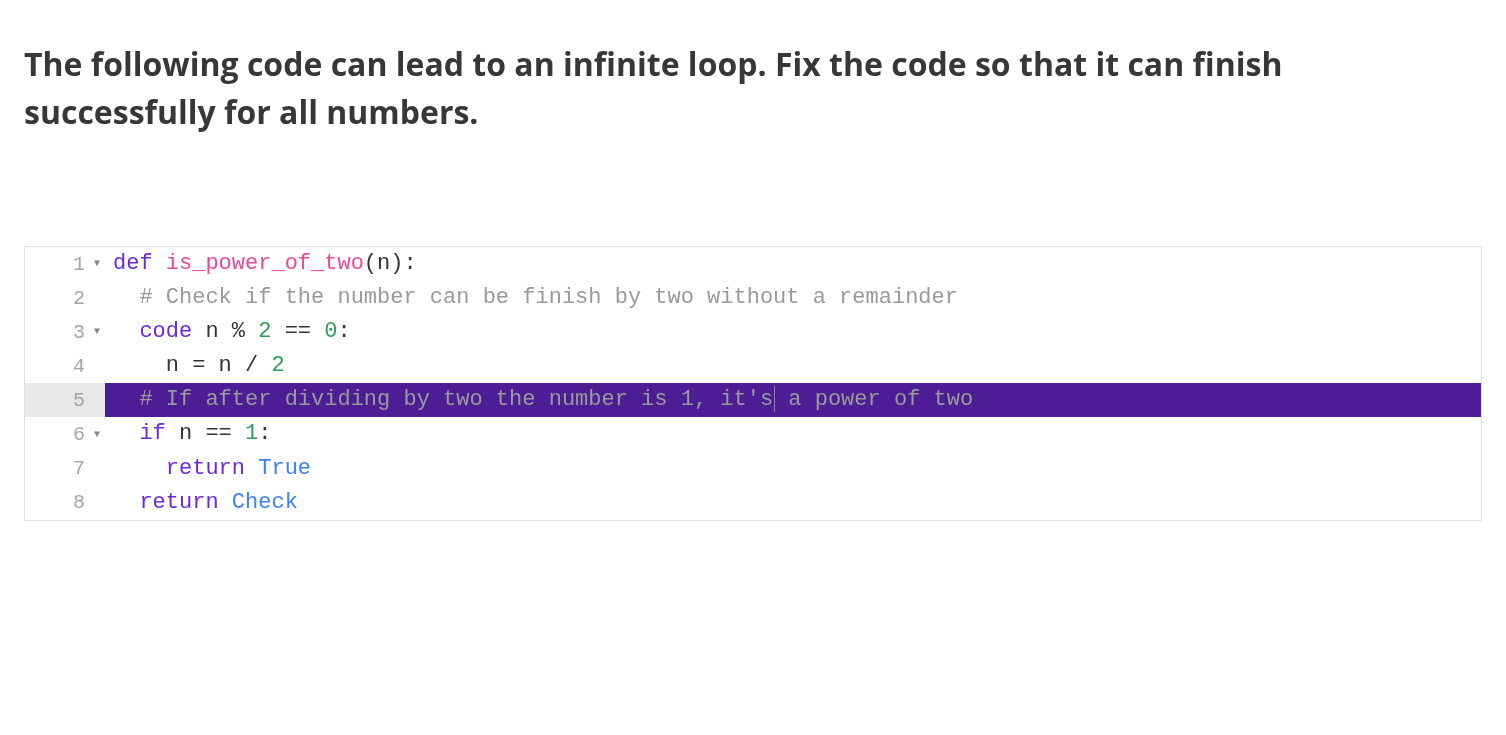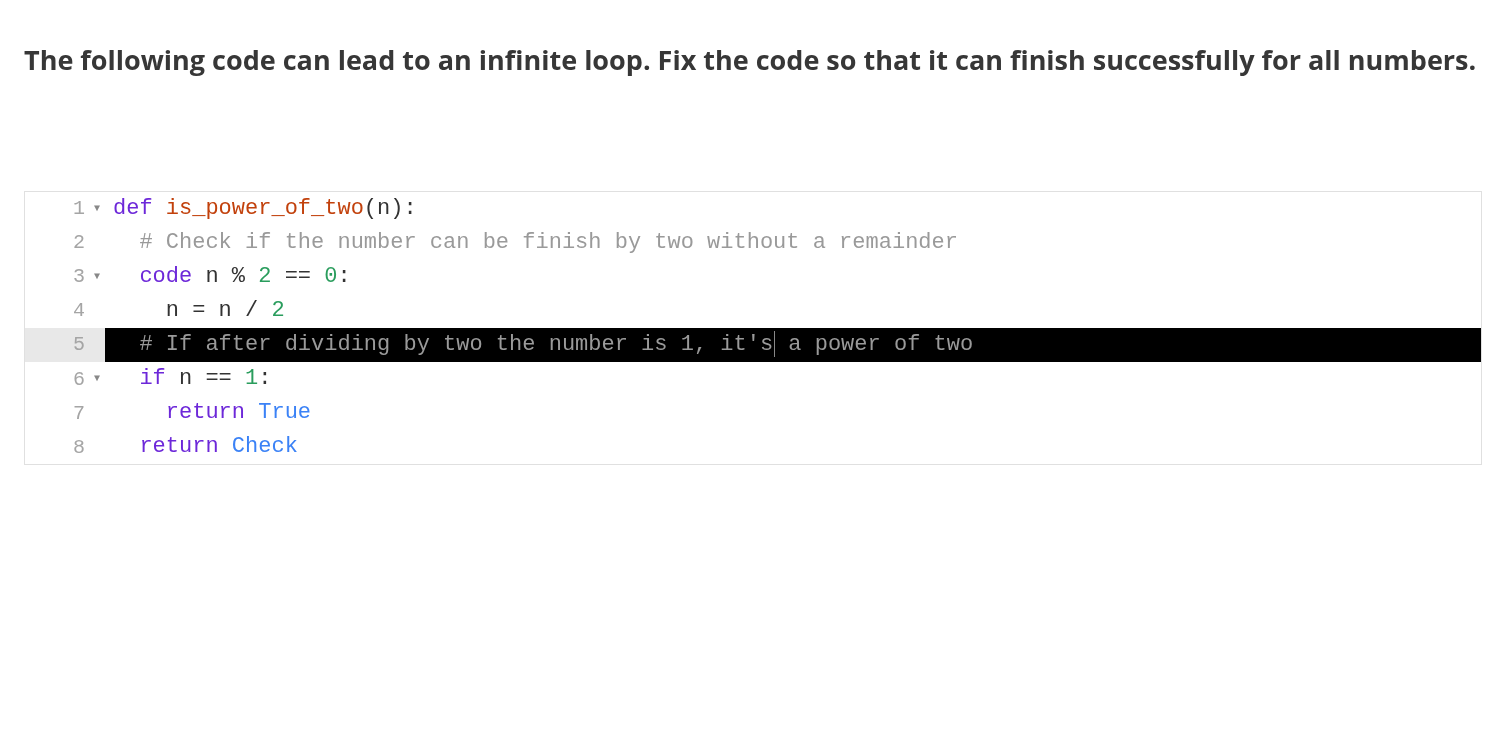--- a/index.html
+++ b/index.html
@@ -8,21 +8,21 @@
     box-sizing: border-box;
   }
   body {
     font-family: "Open Sans", -apple-system, BlinkMacSystemFont, "Segoe UI", Roboto, sans-serif;
     background: #ffffff;
     padding: 40px 24px 0 24px;
     width: 1506px;
     color: #333;
   }
   .question-text {
-    font-size: 27px;
+    font-size: 32px;
     font-weight: 700;
     color: #373737;
     line-height: 1.5;
     margin-bottom: 30px;
   }
   .question-text p {
     margin-bottom: 32px;
   }
   .code-editor {
     border: 1px solid #e0e0e0;
@@ -64,24 +64,24 @@
   .code-content {
     flex: 1;
     padding-left: 8px;
     white-space: pre;
     color: #333;
   }
   .code-row.active .gutter {
     background: #e8e8e8;
   }
   .code-row.active .code-content {
-    background: #000000;
+    background: #4c1d95;
   }
   .tok-keyword { color: #6d28d9; }
-  .tok-funcname { color: #c2410c; }
+  .tok-funcname { color: #ec4899; }
   .tok-paren { color: #333; }
   .tok-ident { color: #333; }
   .tok-comment { color: #9a9a9a; }
   .tok-op { color: #333; }
   .tok-number { color: #2a9d5d; }
   .tok-bool { color: #3b82f6; }
   .cursor {
     display: inline-block;
     width: 1px;
     height: 26px;

